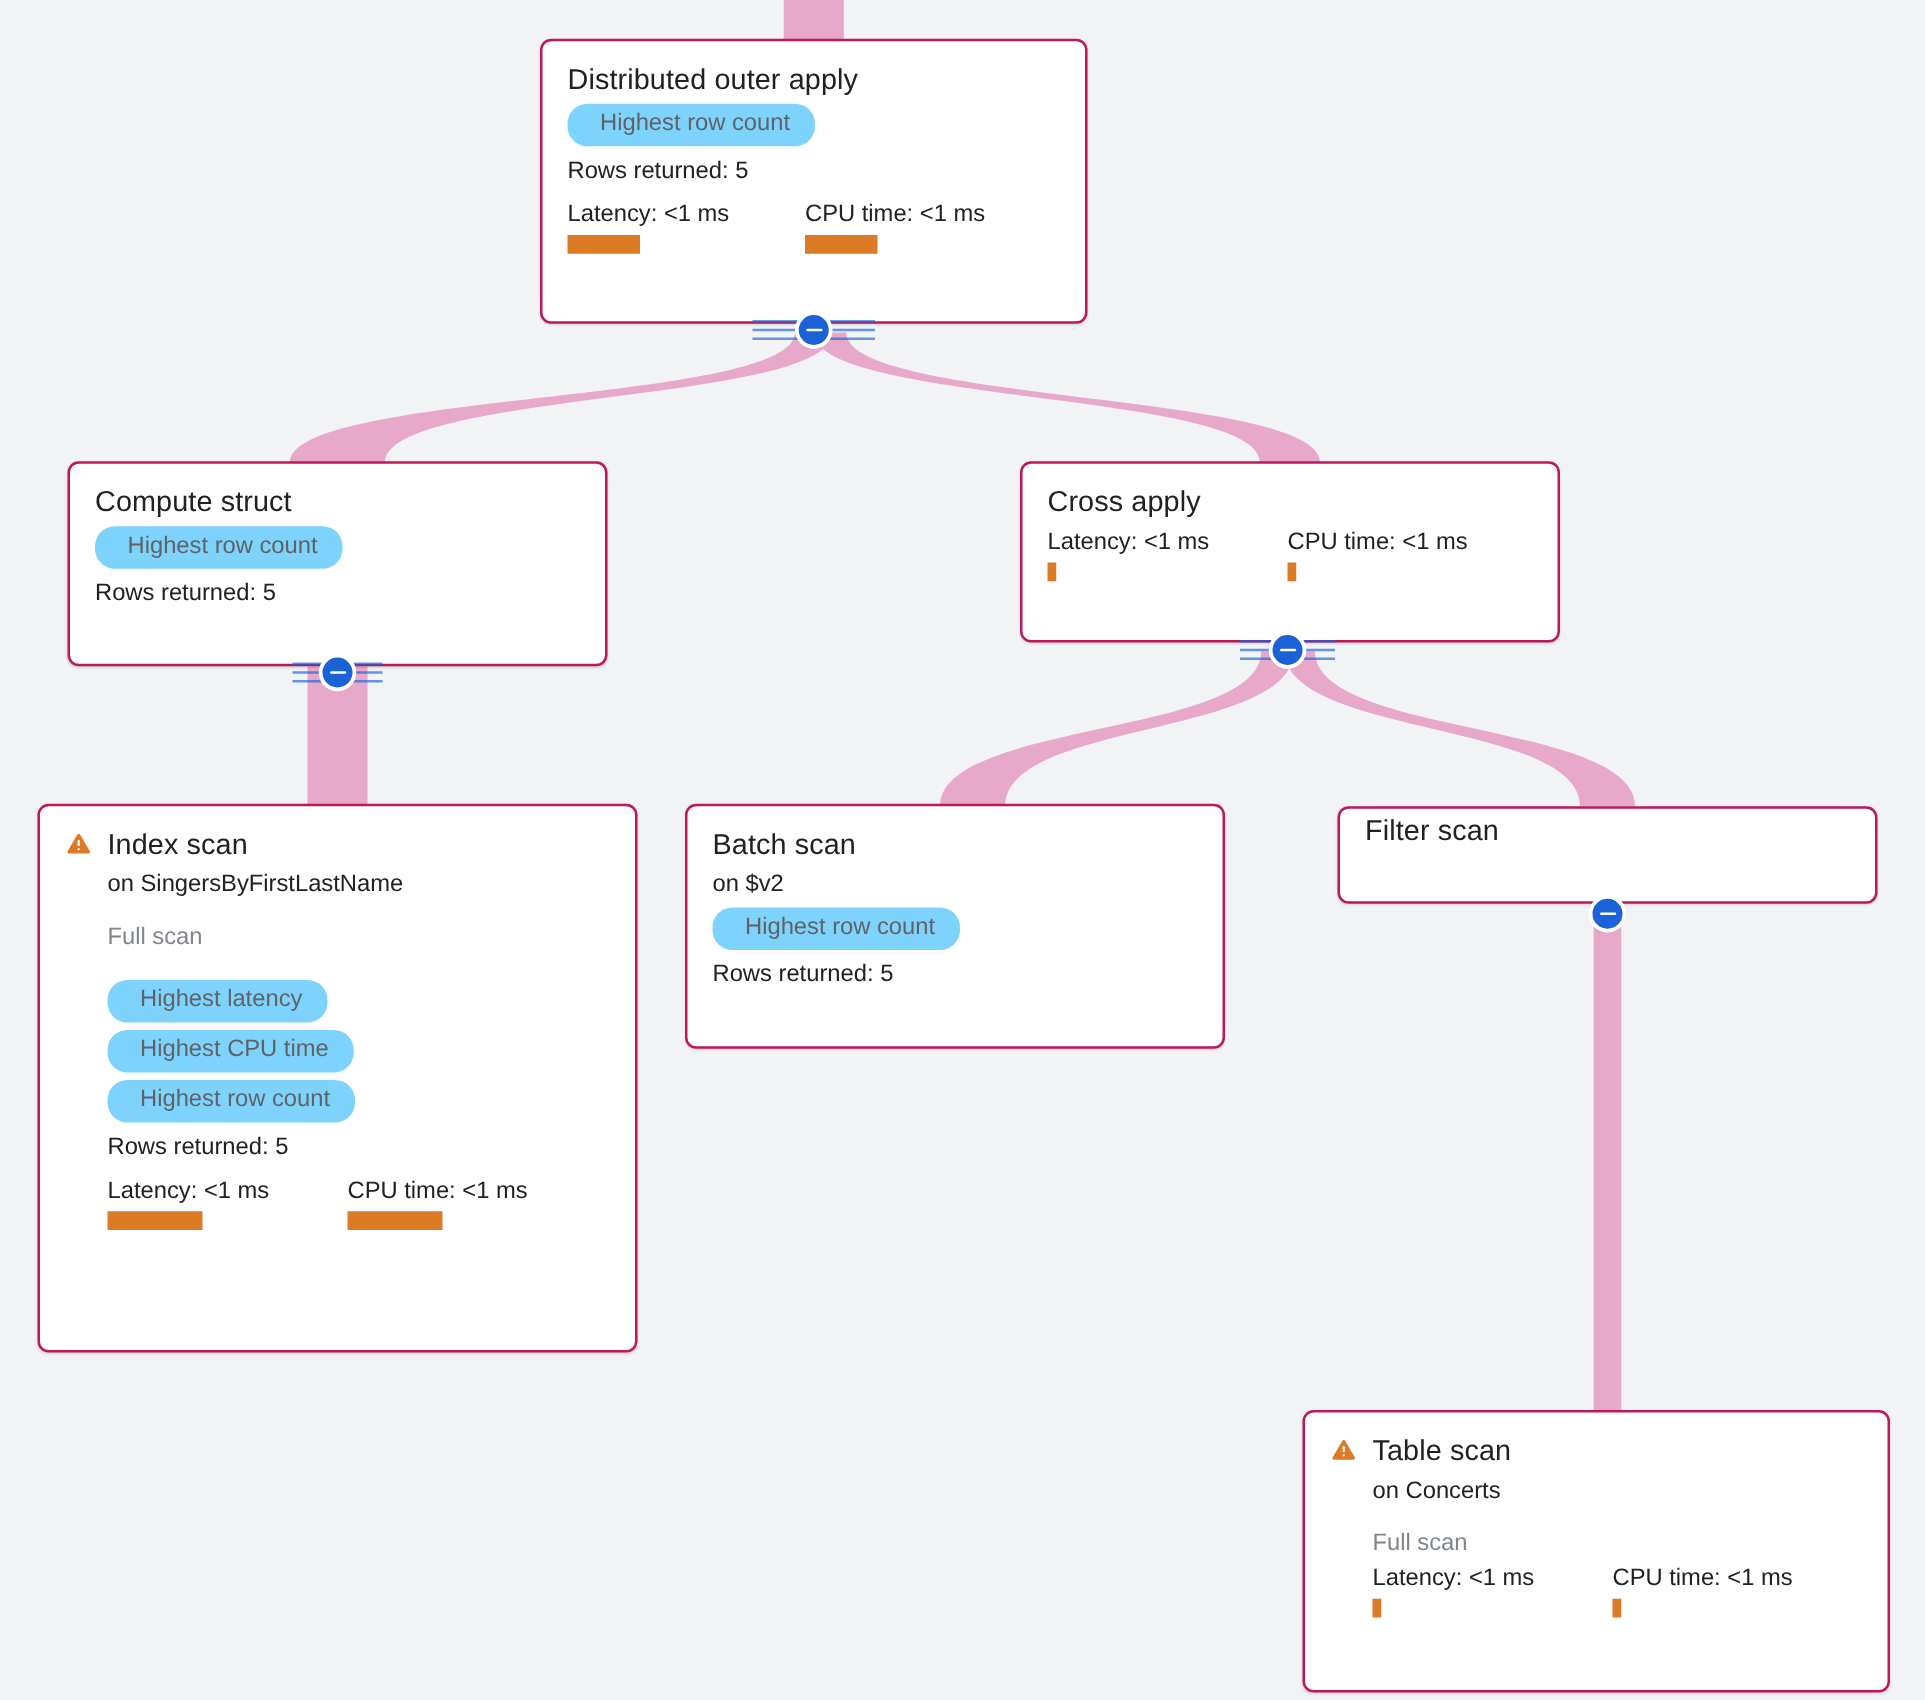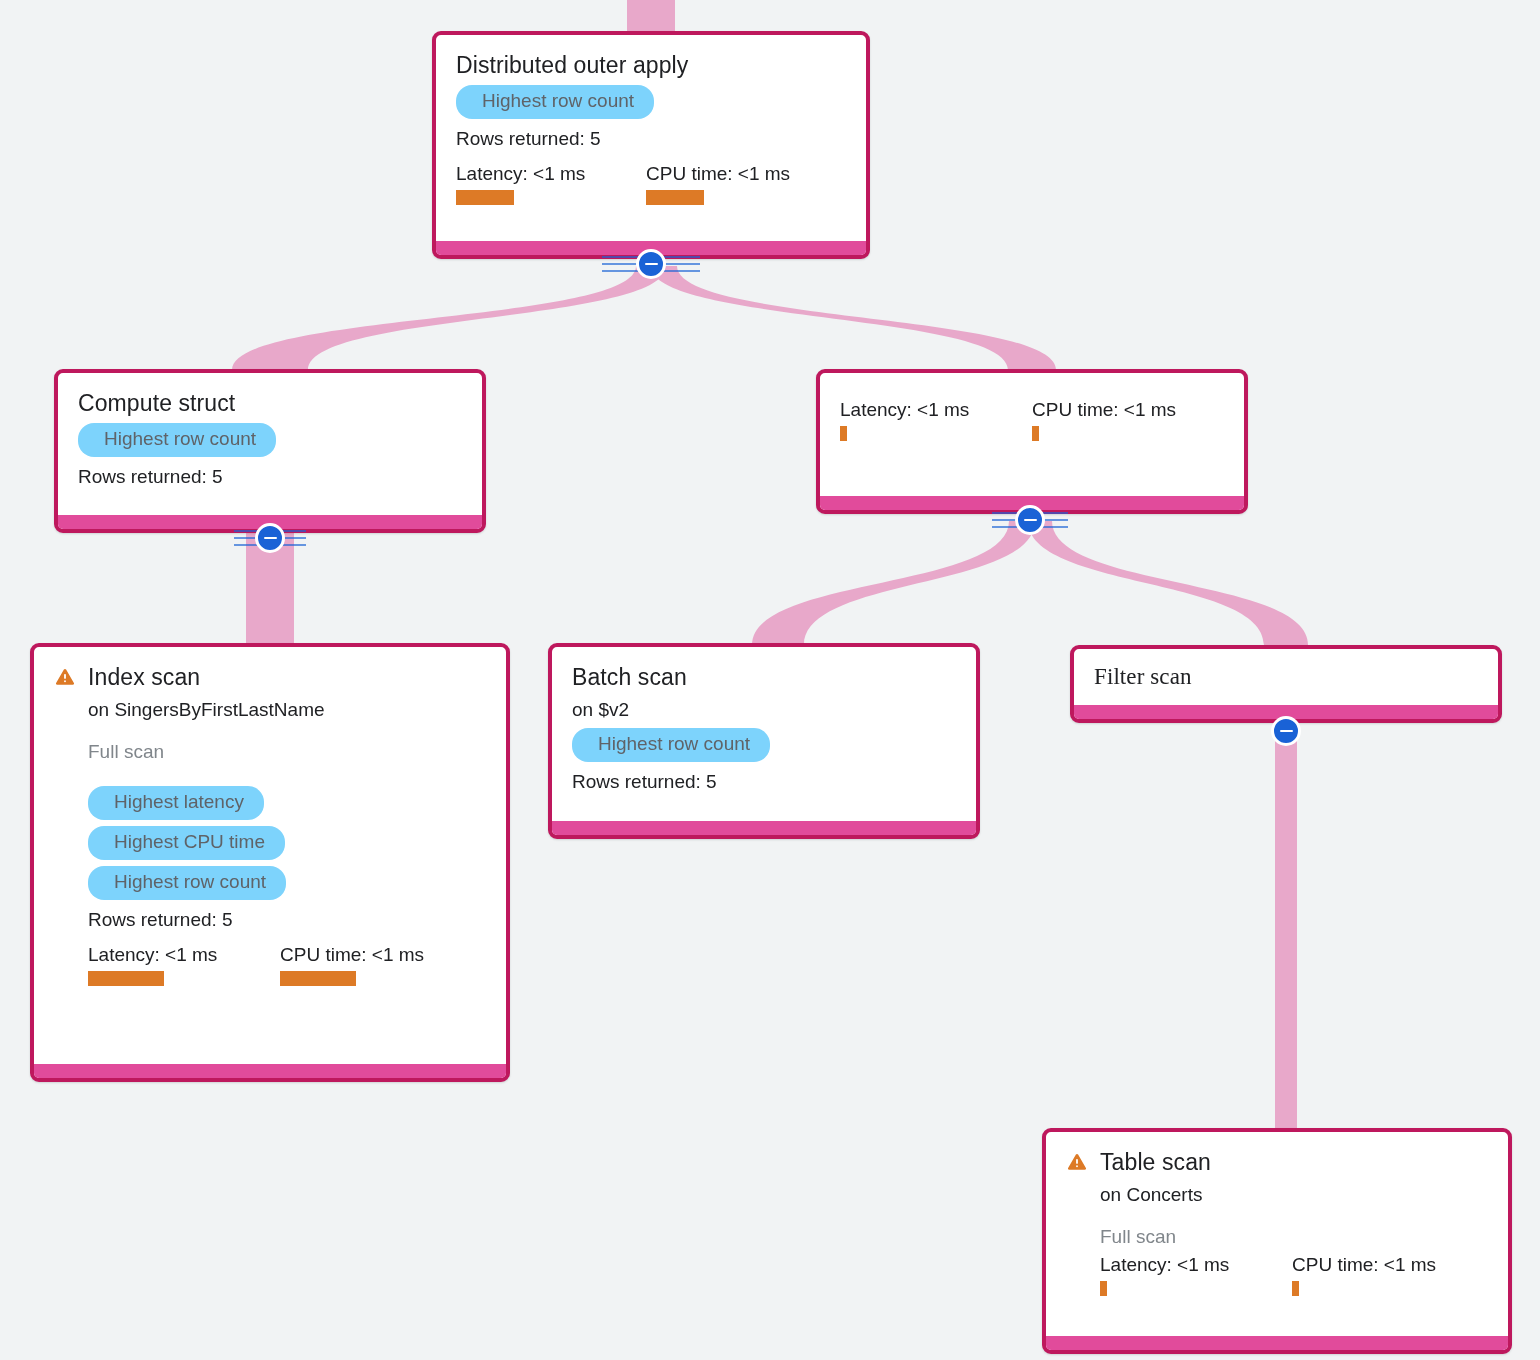--- a/index.html
+++ b/index.html
@@ -24,27 +24,27 @@
     position: absolute;
     left: 0;
     top: 0;
     width: 1540px;
     height: 1360px;
     pointer-events: none;
   }
   .node {
     position: absolute;
     background: #ffffff;
-    border: 4px solid #be185d;
+    border: 2px solid #be185d;
     border-radius: 9px;
     box-sizing: border-box;
     box-shadow: 0 1px 2px rgba(60,64,67,0.18);
     overflow: hidden;
     display: flex;
-    flex-direction: column;
+    flex-direction: row;
   }
   .node-body {
     padding: 17px 20px 10px 20px;
     flex: 1 1 auto;
   }
   .node-title-row {
     display: flex;
     align-items: center;
     gap: 12px;
   }
@@ -225,20 +225,23 @@
     </div>
   <div class="toggle-rails rail-right" style="left:272px; top:530px; width:34px;">
       <span></span>
       <span></span>
       <span></span>
     </div>
   <div class="toggle" style="left:255px; top:523px;"></div>
 
   <div class="node" style="left:816px; top:369px; width:432px; height:145px;">
     <div class="node-body">
+      <div class="node-title-row">
+        <div class="node-title">Cross apply</div>
+      </div>
       <div class="metrics" style="margin-top:9px;">
         <div class="metric" style="width:192px;">
           <div class="metric-label">Latency: &lt;1 ms</div>
           <div class="metric-bar" style="width:7px;"></div>
         </div>
         <div class="metric">
           <div class="metric-label">CPU time: &lt;1 ms</div>
           <div class="metric-bar" style="width:7px;"></div>
         </div>
       </div>
@@ -297,21 +300,21 @@
       <div class="node-sub">on $v2</div>
       <div class="badges">
         <div class="badge">Highest row count</div>
       </div>
       <div class="rows-returned">Rows returned: 5</div>
     </div>
     <div class="node-footer"></div>
   </div>
 
   <div class="node" style="left:1070px; top:645px; width:432px; height:78px;">
-    <div class="node-body" style="padding:15px 20px 8px 20px;font-family:Liberation Serif, serif;">
+    <div class="node-body" style="padding:4px 20px 8px 20px;">
       <div class="node-title-row">
         <div class="node-title">Filter scan</div>
       </div>
     </div>
     <div class="node-footer"></div>
   </div>
   <div class="toggle" style="left:1271px; top:716px;"></div>
 
   <div class="node" style="left:1042px; top:1128px; width:470px; height:226px;">
     <div class="node-body">

